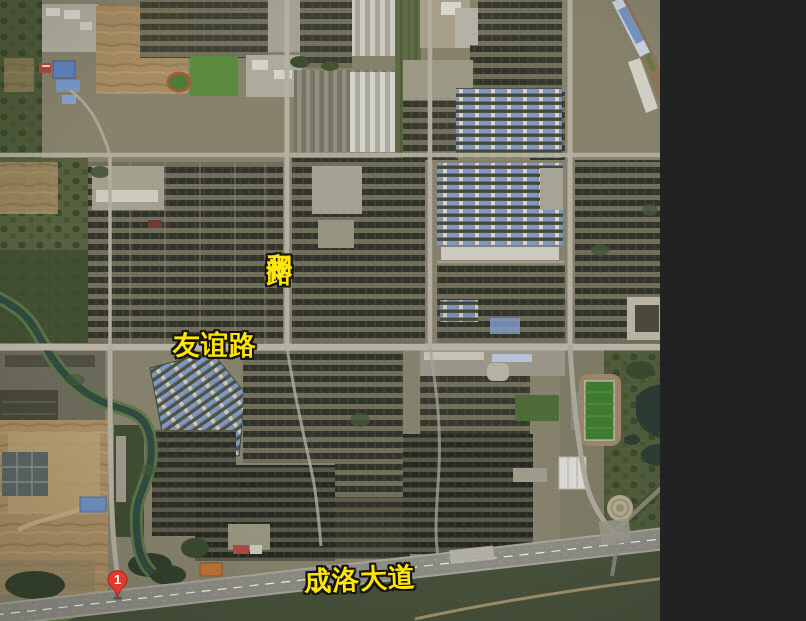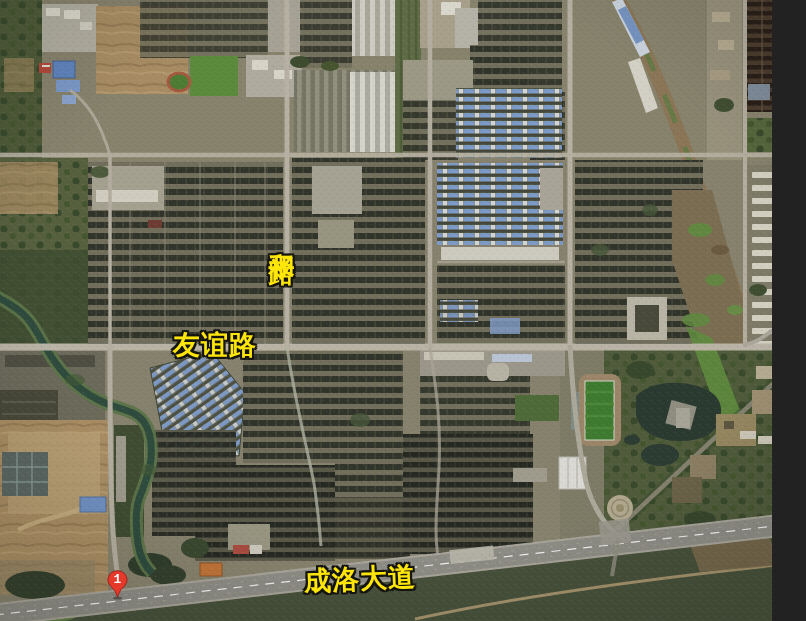--- a/index.html
+++ b/index.html
@@ -1,18 +1,18 @@
 <!DOCTYPE html>
 <html><head>
 <meta charset="utf-8">
 <style>
   html,body{margin:0;padding:0;background:#222;}
   .map-viewport{
-    position:relative;width:772px;height:621px;overflow:hidden;
-    font-family:Liberation Mono, monospace;
+    position:relative;width:660px;height:621px;overflow:hidden;
+    font-family:Liberation Sans, sans-serif;
     cursor:grab;
   }
   .map-viewport svg{position:absolute;left:0;top:0;display:block;}
   .road-label{
     position:absolute;color:#ffe60a;font-weight:700;z-index:5;
     text-shadow:-2px -2px 0 #151510,2px -2px 0 #151510,-2px 2px 0 #151510,2px 2px 0 #151510,
                 -2px 0 0 #151510,2px 0 0 #151510,0 -2px 0 #151510,0 2px 0 #151510;
     white-space:nowrap;user-select:none;
   }
   .road-label.vertical{

